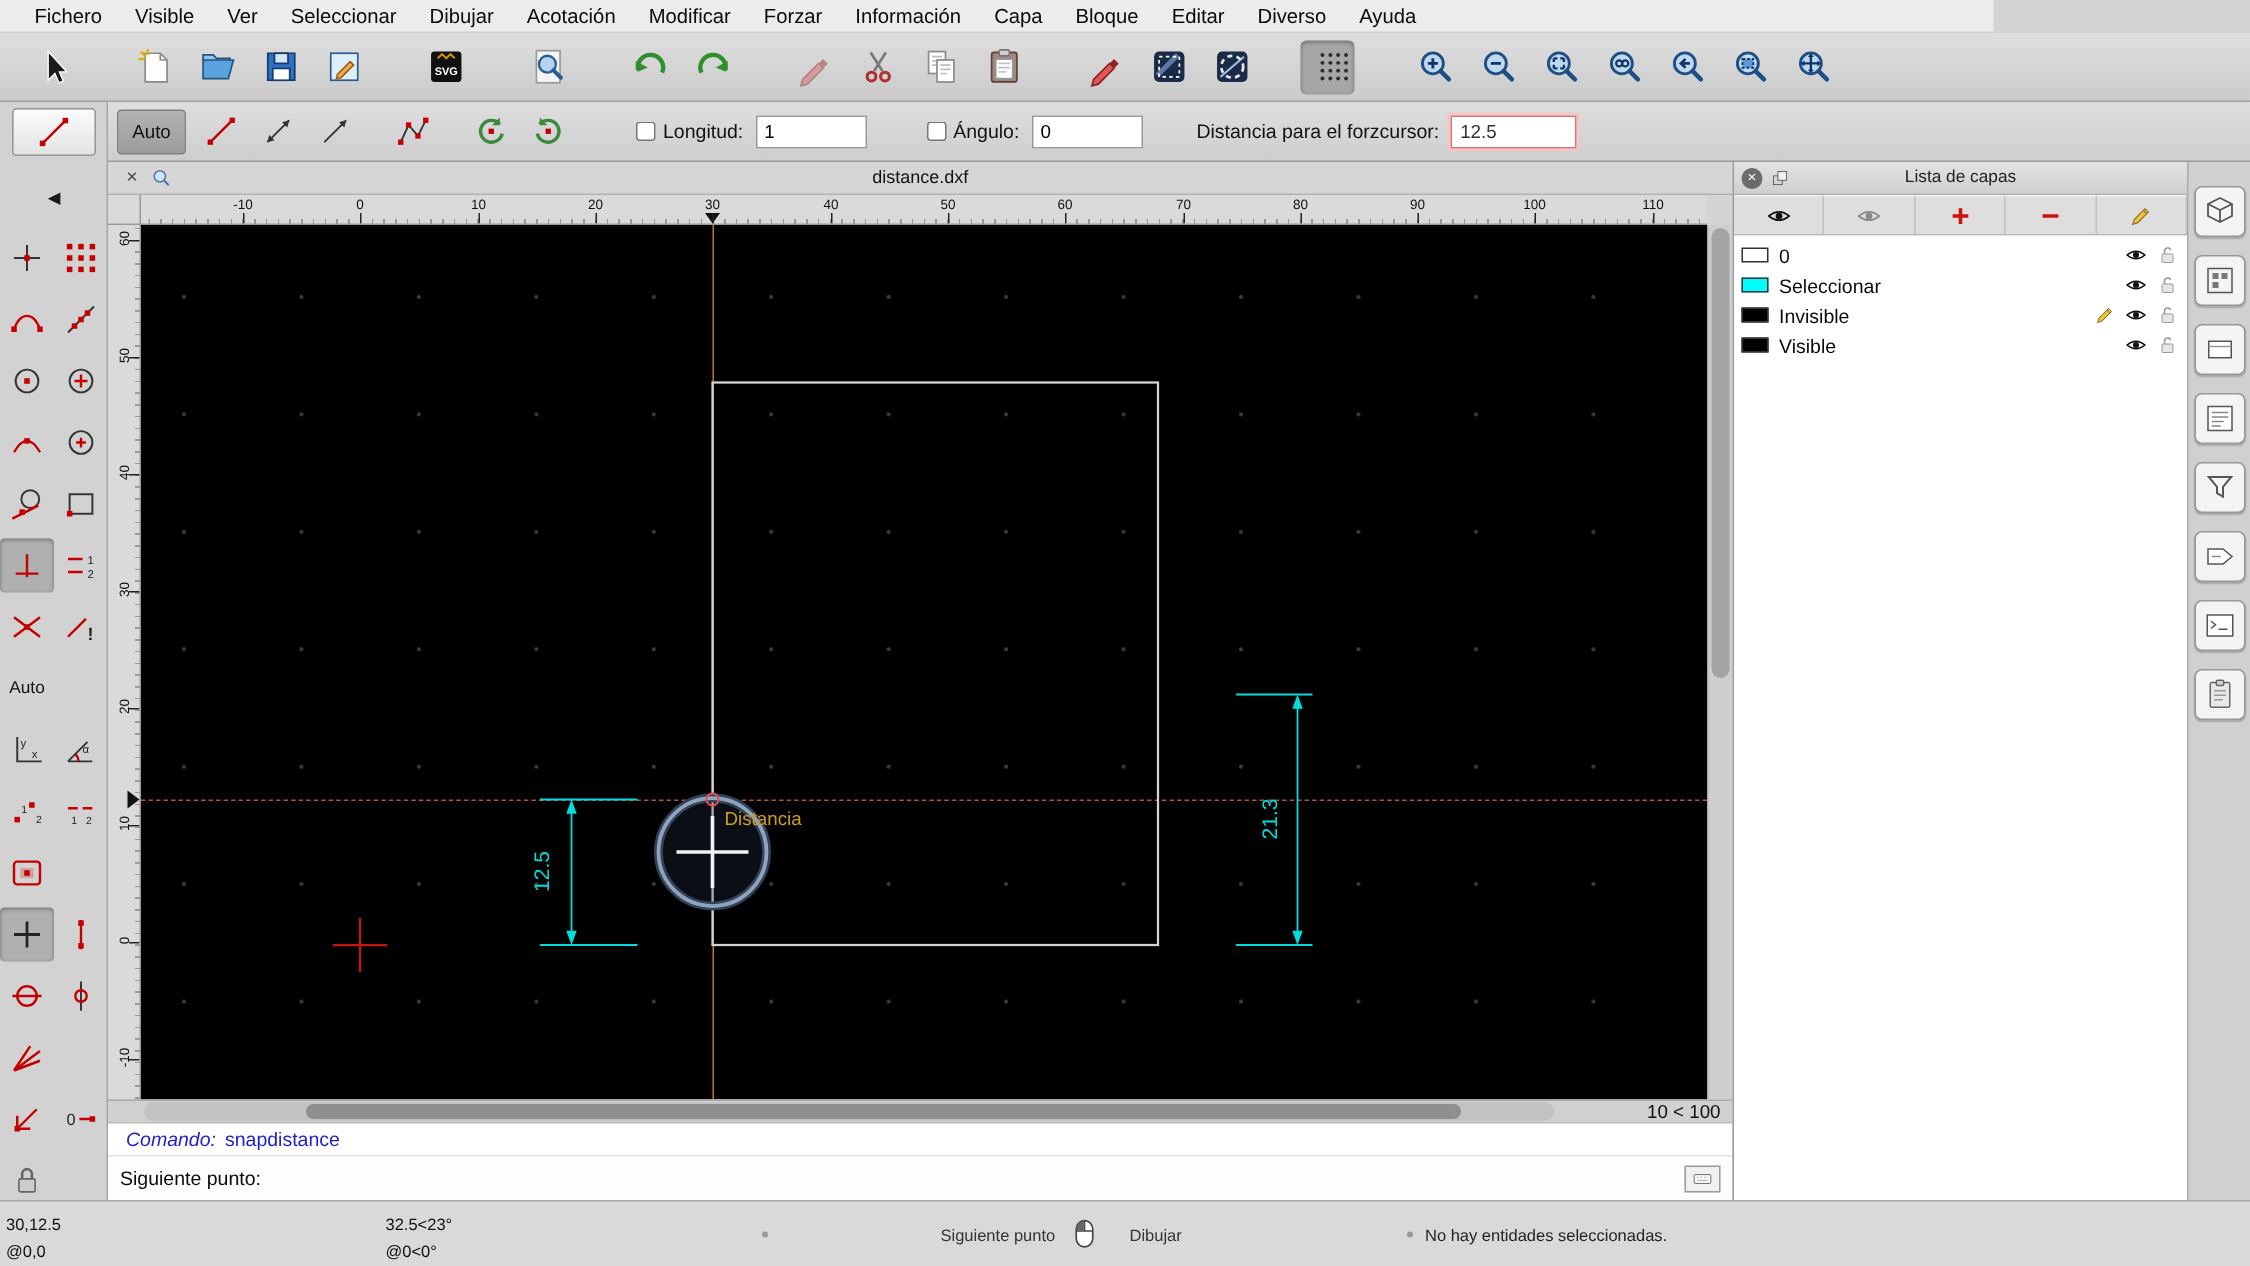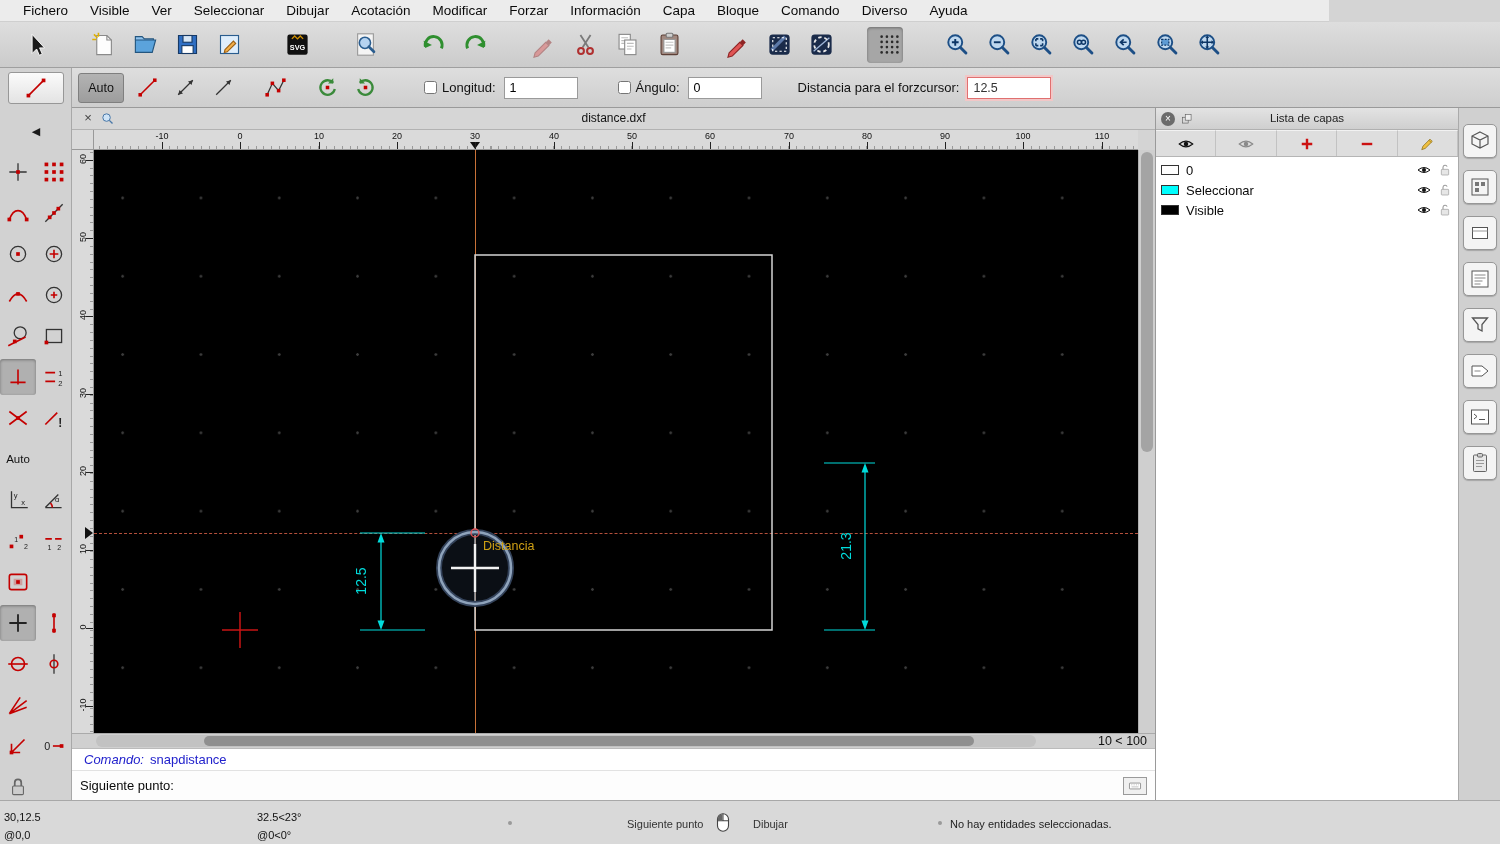--- a/index.html
+++ b/index.html
@@ -133,21 +133,21 @@
     <div class="menu-item">Visible</div>
     <div class="menu-item">Ver</div>
     <div class="menu-item">Seleccionar</div>
     <div class="menu-item">Dibujar</div>
     <div class="menu-item">Acotación</div>
     <div class="menu-item">Modificar</div>
     <div class="menu-item">Forzar</div>
     <div class="menu-item">Información</div>
     <div class="menu-item">Capa</div>
     <div class="menu-item">Bloque</div>
-    <div class="menu-item">Comando</div>
+    <div class="menu-item">Editar</div>
     <div class="menu-item">Diverso</div>
     <div class="menu-item">Ayuda</div>
   </div>
 <div id="toolbar">
     <div class="tb-btn">
       <span class="ic">
         <svg xmlns="http://www.w3.org/2000/svg" viewBox="0 0 24 24" width="100%" height="100%">
           <path d="M9 3 L9 20 L13 16 L15.4 21.6 L18 20.4 L15.6 15 L20 15 Z" fill="#1b1b1b" stroke="#fff" stroke-width="0.8"></path>
         </svg>
       </span>
@@ -934,20 +934,36 @@
             <path d="M3 12 Q12 4.5 21 12 Q12 19.5 3 12Z" fill="none" stroke="#111" stroke-width="1.5"></path>
             <circle cx="12" cy="12" r="3" fill="#111"></circle>
           </svg></span>
         <span class="licon"><svg xmlns="http://www.w3.org/2000/svg" viewBox="0 0 24 24" width="100%" height="100%">
             <rect x="6.5" y="11" width="11" height="8.5" rx="1" fill="#e6e6e6" stroke="#9a9a9a"></rect>
             <path d="M9 11 V8 a3.2 3.2 0 0 1 6.2 -1" fill="none" stroke="#9a9a9a" stroke-width="1.6"></path>
           </svg></span>
       </div>
       <div class="layer-row">
         <span class="layer-swatch" style="background: rgb(0, 0, 0);"></span>
+        <span class="layer-name">Invisible</span>
+        <span class="licon"><svg xmlns="http://www.w3.org/2000/svg" viewBox="0 0 24 24" width="100%" height="100%">
+            <path d="M5 19.5 l1.6 -4.6 9.4 -9.4 3 3 -9.4 9.4Z" fill="#f0c040" stroke="#8a6d1a"></path>
+            <path d="M14.5 7 l3 3" stroke="#8a6d1a" fill="none"></path>
+          </svg></span>
+        <span class="licon"><svg xmlns="http://www.w3.org/2000/svg" viewBox="0 0 24 24" width="100%" height="100%">
+            <path d="M3 12 Q12 4.5 21 12 Q12 19.5 3 12Z" fill="none" stroke="#111" stroke-width="1.5"></path>
+            <circle cx="12" cy="12" r="3" fill="#111"></circle>
+          </svg></span>
+        <span class="licon"><svg xmlns="http://www.w3.org/2000/svg" viewBox="0 0 24 24" width="100%" height="100%">
+            <rect x="6.5" y="11" width="11" height="8.5" rx="1" fill="#e6e6e6" stroke="#9a9a9a"></rect>
+            <path d="M9 11 V8 a3.2 3.2 0 0 1 6.2 -1" fill="none" stroke="#9a9a9a" stroke-width="1.6"></path>
+          </svg></span>
+      </div>
+      <div class="layer-row">
+        <span class="layer-swatch" style="background: rgb(0, 0, 0);"></span>
         <span class="layer-name">Visible</span>
         <span class="licon"><svg xmlns="http://www.w3.org/2000/svg" viewBox="0 0 24 24" width="100%" height="100%">
             <path d="M3 12 Q12 4.5 21 12 Q12 19.5 3 12Z" fill="none" stroke="#111" stroke-width="1.5"></path>
             <circle cx="12" cy="12" r="3" fill="#111"></circle>
           </svg></span>
         <span class="licon"><svg xmlns="http://www.w3.org/2000/svg" viewBox="0 0 24 24" width="100%" height="100%">
             <rect x="6.5" y="11" width="11" height="8.5" rx="1" fill="#e6e6e6" stroke="#9a9a9a"></rect>
             <path d="M9 11 V8 a3.2 3.2 0 0 1 6.2 -1" fill="none" stroke="#9a9a9a" stroke-width="1.6"></path>
           </svg></span>
       </div>

